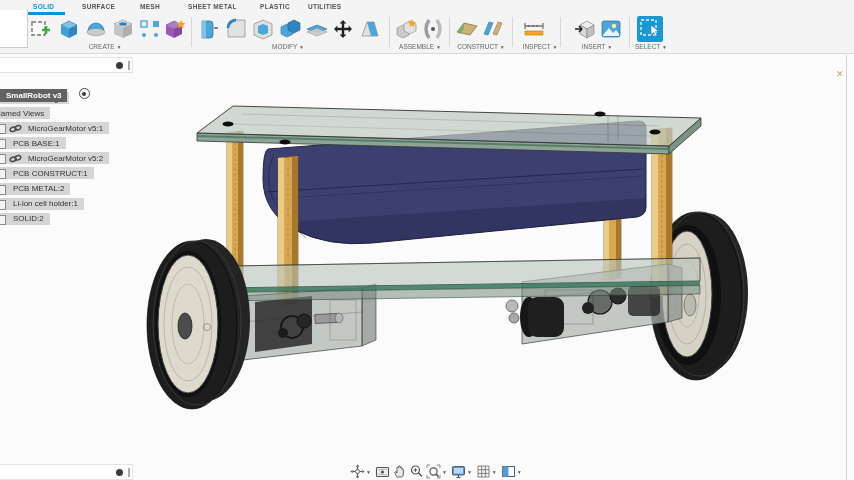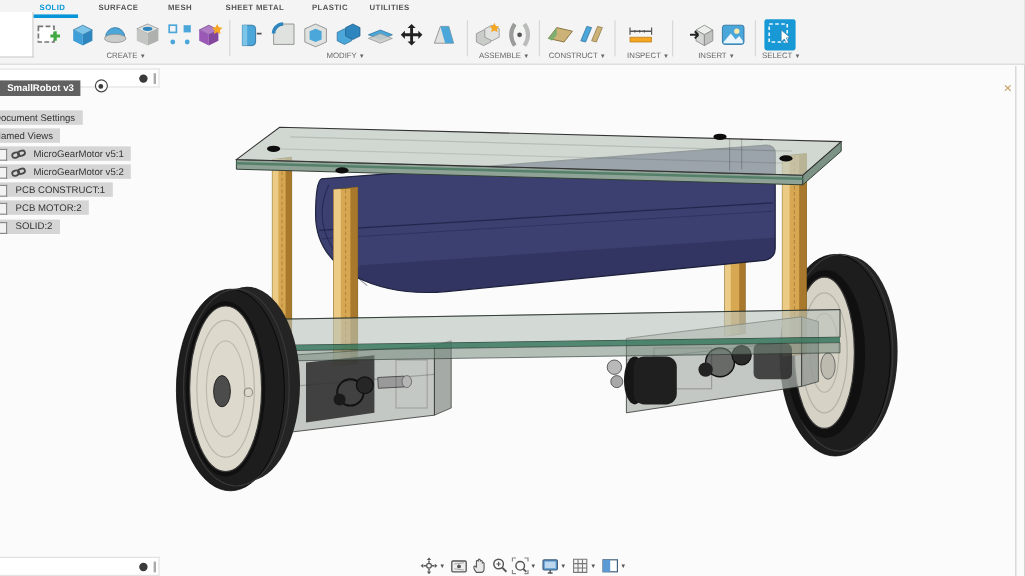--- a/index.html
+++ b/index.html
@@ -24,21 +24,21 @@
   .slider-bar .dot{position:absolute;right:9px;top:4px;width:7px;height:7px;border-radius:50%;background:#3a3a3a;}
   .slider-bar .tick{position:absolute;right:2px;top:3px;width:2px;height:9px;background:#aaa;}
   .browser{position:absolute;left:0;top:77px;z-index:25;font-size:8px;color:#333;}
   .brow{height:15.1px;white-space:nowrap;}
   .chip{display:inline-block;background:rgba(209,209,209,.92);padding:1.5px 6px 1.5px 13px;position:relative;}
   .brow.clip .chip{padding-left:0;margin-left:-5px;padding-right:6px;}
   .brow.link .chip{padding-left:28px;}
   .sliver{position:absolute;left:0;top:2px;width:5px;height:8px;background:#f3f3f3;border:1px solid #8a8a8a;border-left:none;}
   .sliver.dark{background:#5a5a5a;border-color:#444;}
   .chainwrap{position:absolute;left:9px;top:2px;}
-  .rootrow{position:absolute;left:0;top:63px;z-index:26;height:13px;}
+  .rootrow{position:absolute;left:0;top:84px;z-index:26;height:13px;}
   .rootchip{display:inline-block;background:#616161;color:#fff;font-size:8px;font-weight:bold;
             padding:2px 5px 2px 6px;}
   .radio{display:inline-block;vertical-align:middle;margin-left:8px;width:9px;height:9px;border:1.4px solid #4a4a4a;
          border-radius:50%;position:relative;background:#fff;}
   .radio::after{content:"";position:absolute;left:2.4px;top:2.4px;width:4px;height:4px;border-radius:50%;background:#3a3a3a;}
   
   .vp-right-line{position:absolute;left:846px;top:55px;width:1px;height:425px;background:#d2d2d2;z-index:20;}
   .vp-marker-x{position:absolute;left:836px;top:69px;font-size:9px;color:#c79e5e;z-index:21;}
   
   .navbar{position:absolute;left:349px;top:463px;height:17px;display:flex;align-items:center;z-index:25;}
@@ -349,30 +349,32 @@
       <div class="brow clip"><span class="chip"><span>Document Settings</span></span></div>
       <div class="brow clip"><span class="chip"><span>Named Views</span></span></div>
       <div class="brow link"><span class="chip"><span class="sliver"></span><span class="chainwrap">
             <svg width="13" height="9" viewBox="0 0 13 9">
               <g fill="none" stroke="#4a4a4a" stroke-width="1.5" transform="rotate(-18 6.5 4.5)">
                 <ellipse cx="4" cy="4.5" rx="3" ry="2.1"></ellipse>
                 <ellipse cx="9" cy="4.5" rx="3" ry="2.1"></ellipse>
               </g>
             </svg>
           </span><span>MicroGearMotor v5:1</span></span></div>
+      <div class="brow"><span class="chip"><span class="sliver"></span><span>PCB BASE:1</span></span></div>
       <div class="brow link"><span class="chip"><span class="sliver"></span><span class="chainwrap">
             <svg width="13" height="9" viewBox="0 0 13 9">
               <g fill="none" stroke="#4a4a4a" stroke-width="1.5" transform="rotate(-18 6.5 4.5)">
                 <ellipse cx="4" cy="4.5" rx="3" ry="2.1"></ellipse>
                 <ellipse cx="9" cy="4.5" rx="3" ry="2.1"></ellipse>
               </g>
             </svg>
           </span><span>MicroGearMotor v5:2</span></span></div>
       <div class="brow"><span class="chip"><span class="sliver"></span><span>PCB CONSTRUCT:1</span></span></div>
-      <div class="brow"><span class="chip"><span class="sliver"></span><span>PCB MOTOR:2</span></span></div>
+      <div class="brow"><span class="chip"><span class="sliver"></span><span>PCB METAL:2</span></span></div>
+      <div class="brow"><span class="chip"><span class="sliver"></span><span>Li-ion cell holder:1</span></span></div>
       <div class="brow"><span class="chip"><span class="sliver"></span><span>SOLID:2</span></span></div>
     </div>
 
 <div class="slider-bar" style="top:464px">
   <span class="dot"></span>
   <span class="tick"></span>
 </div>
 
 <div class="vp-right-line"></div>
 <div class="vp-marker-x">✕</div>

